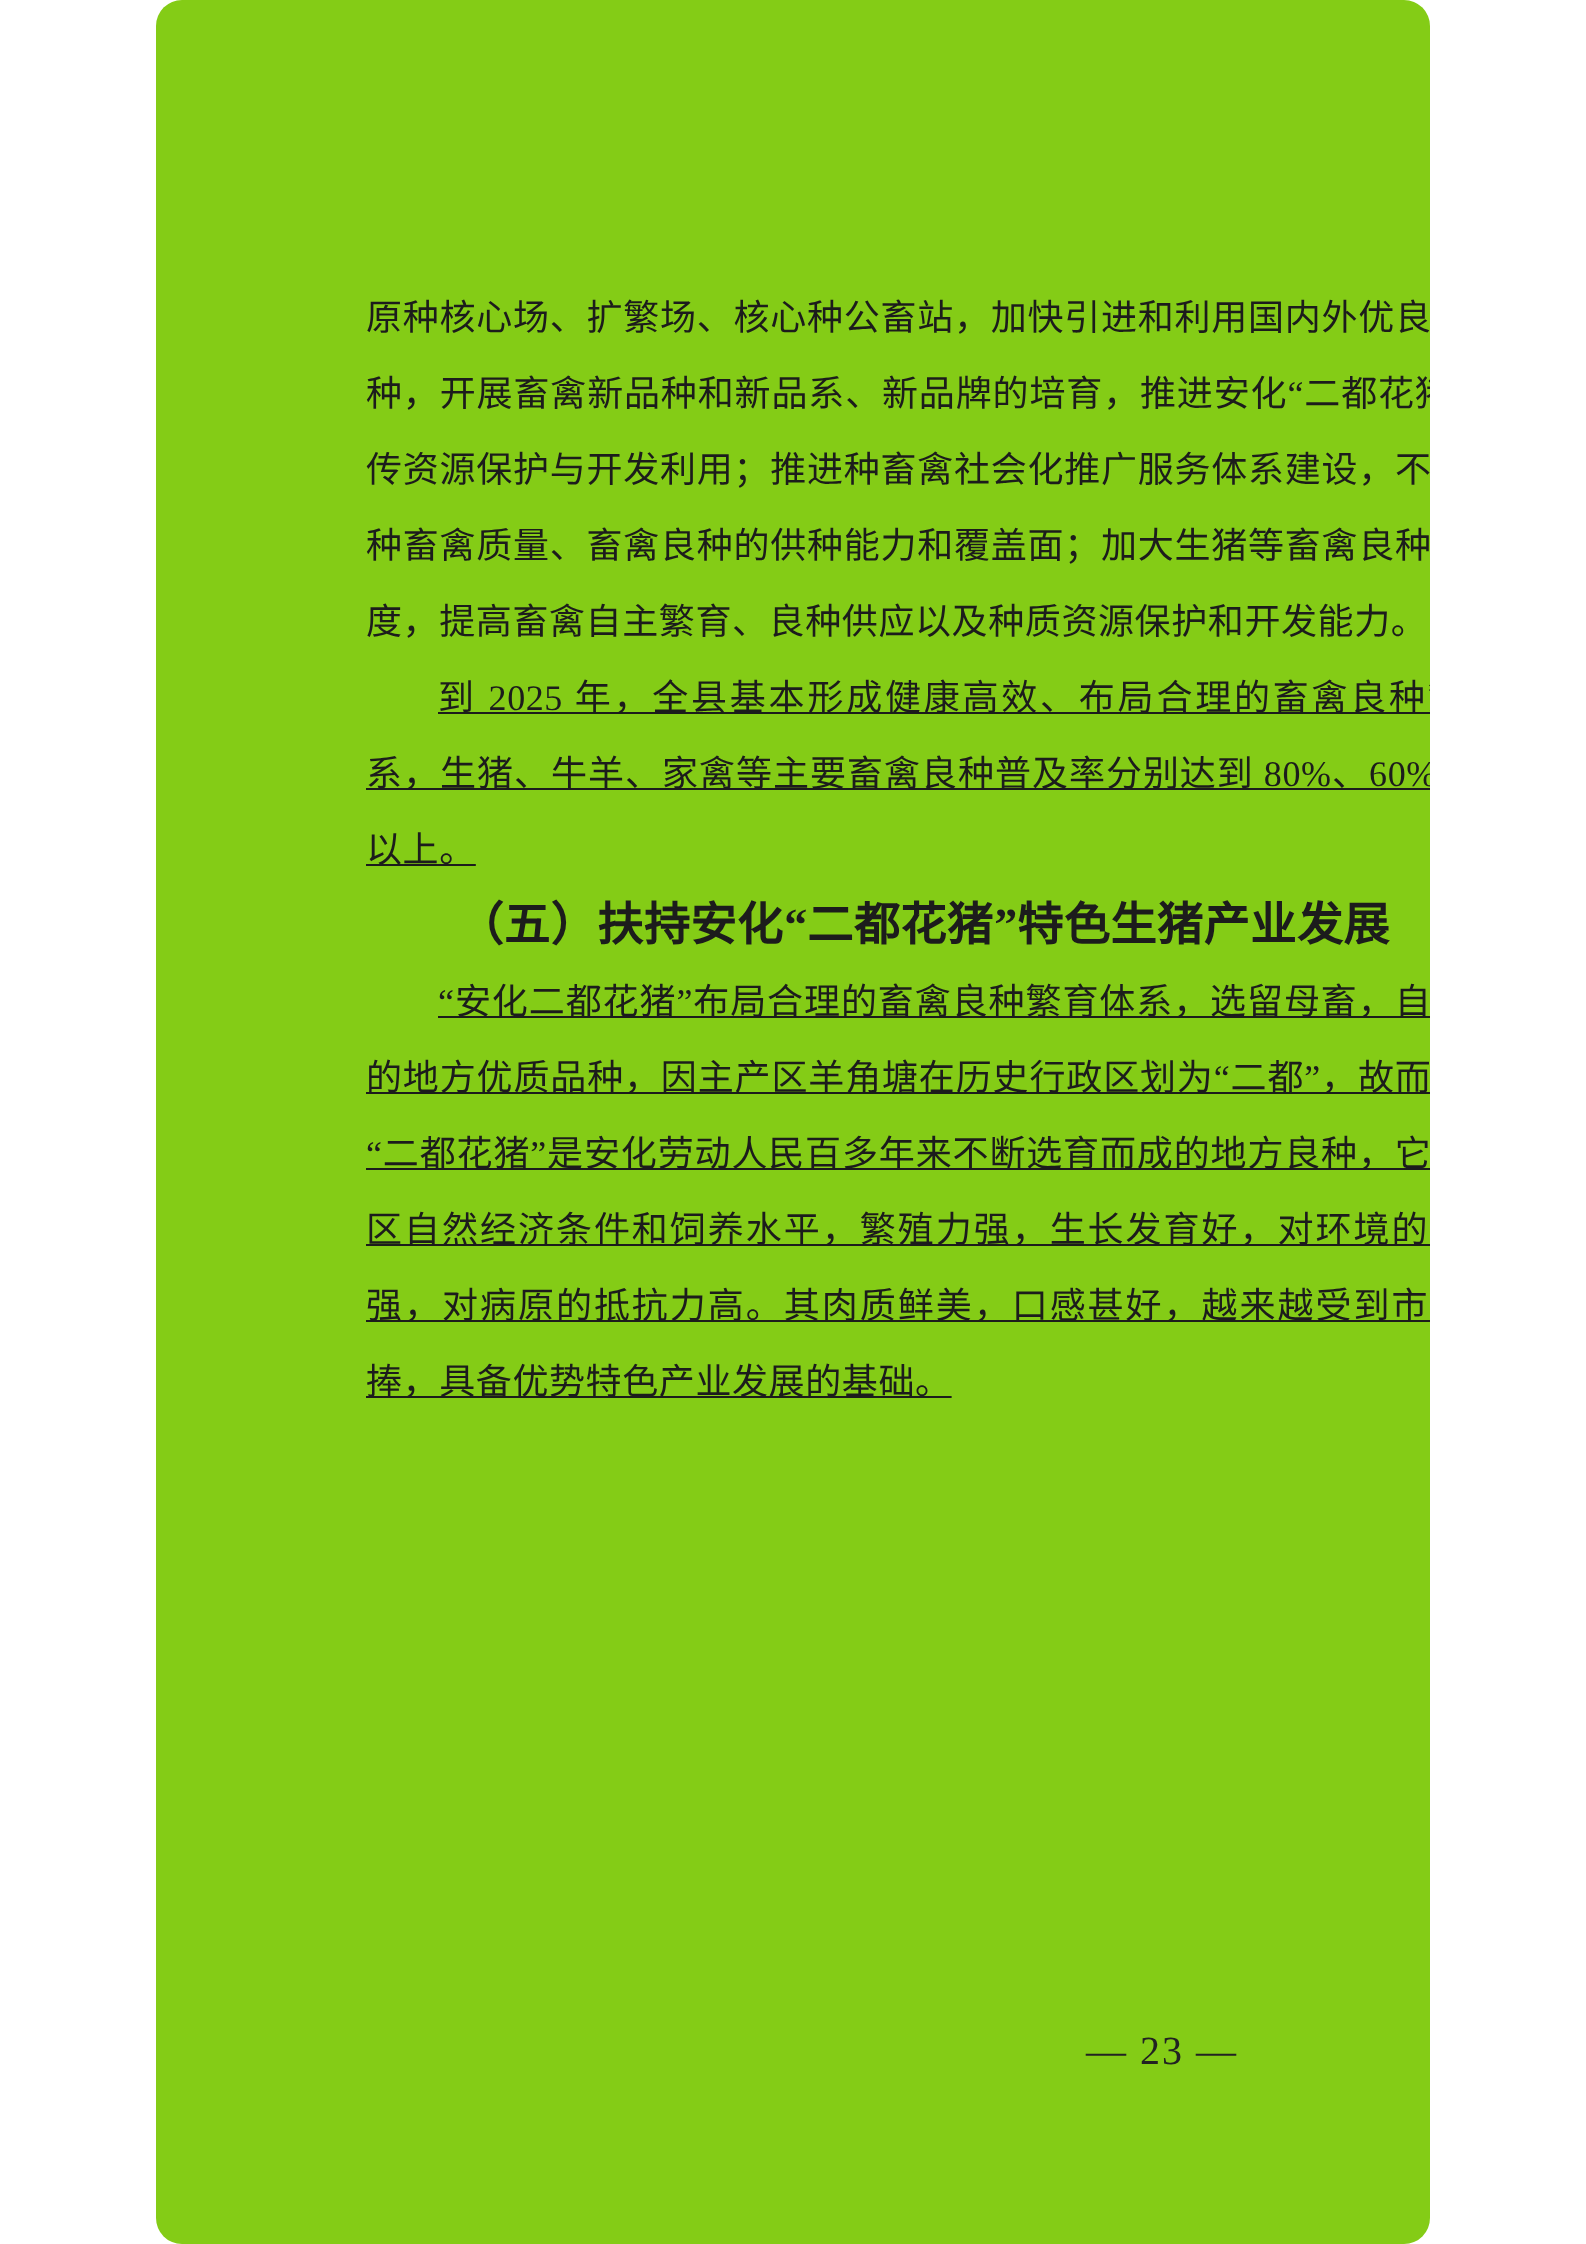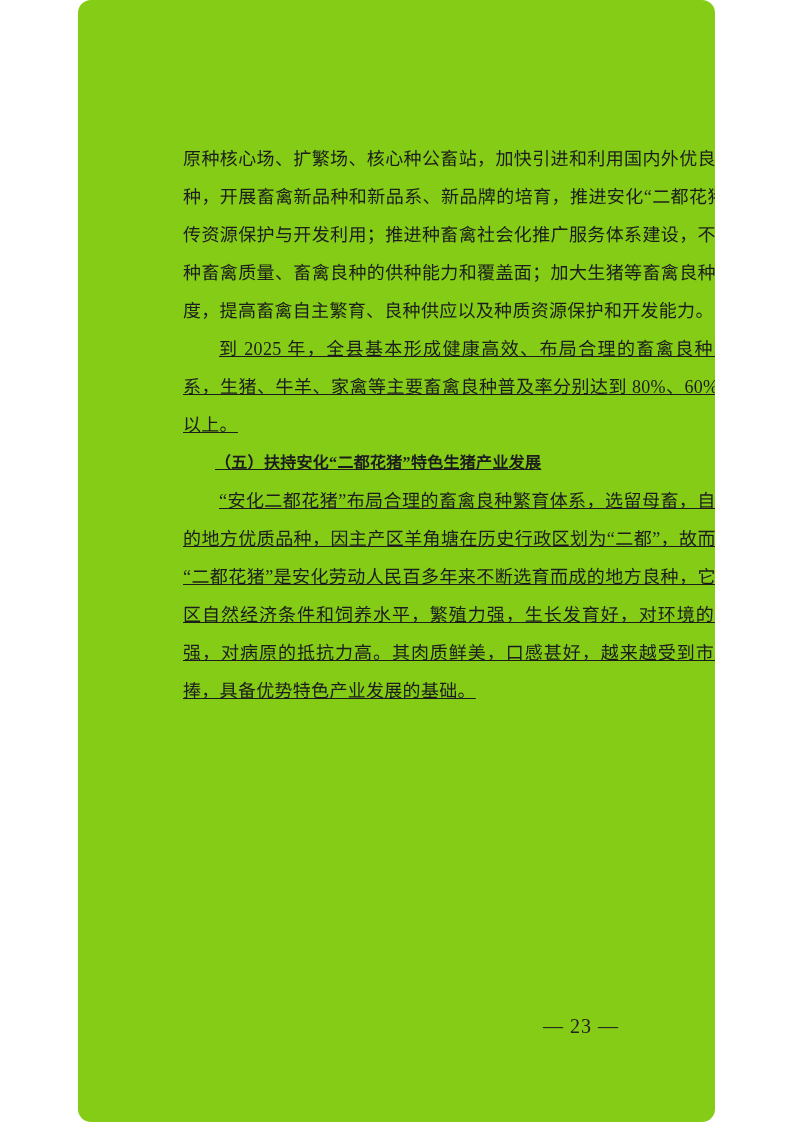--- a/index.html
+++ b/index.html
@@ -31,26 +31,25 @@
     letter-spacing: 0.3px;
     text-align: justify;
     text-justify: inter-ideograph;
   }
   .indent {
     text-indent: 2em;
     text-decoration: underline;
   }
   .heading {
     margin: 0;
-    font-size: 16px;
+    font-size: 23px;
     line-height: 38px;
     letter-spacing: 0.3px;
     font-weight: bold;
     text-indent: 2em;
-    text-decoration: underline;
   }
   .page-number {
     position: absolute;
     top: 1012px;
     right: 96px;
     font-size: 20px;
     line-height: 28px;
     letter-spacing: 1px;
     color: #222222;
   }

